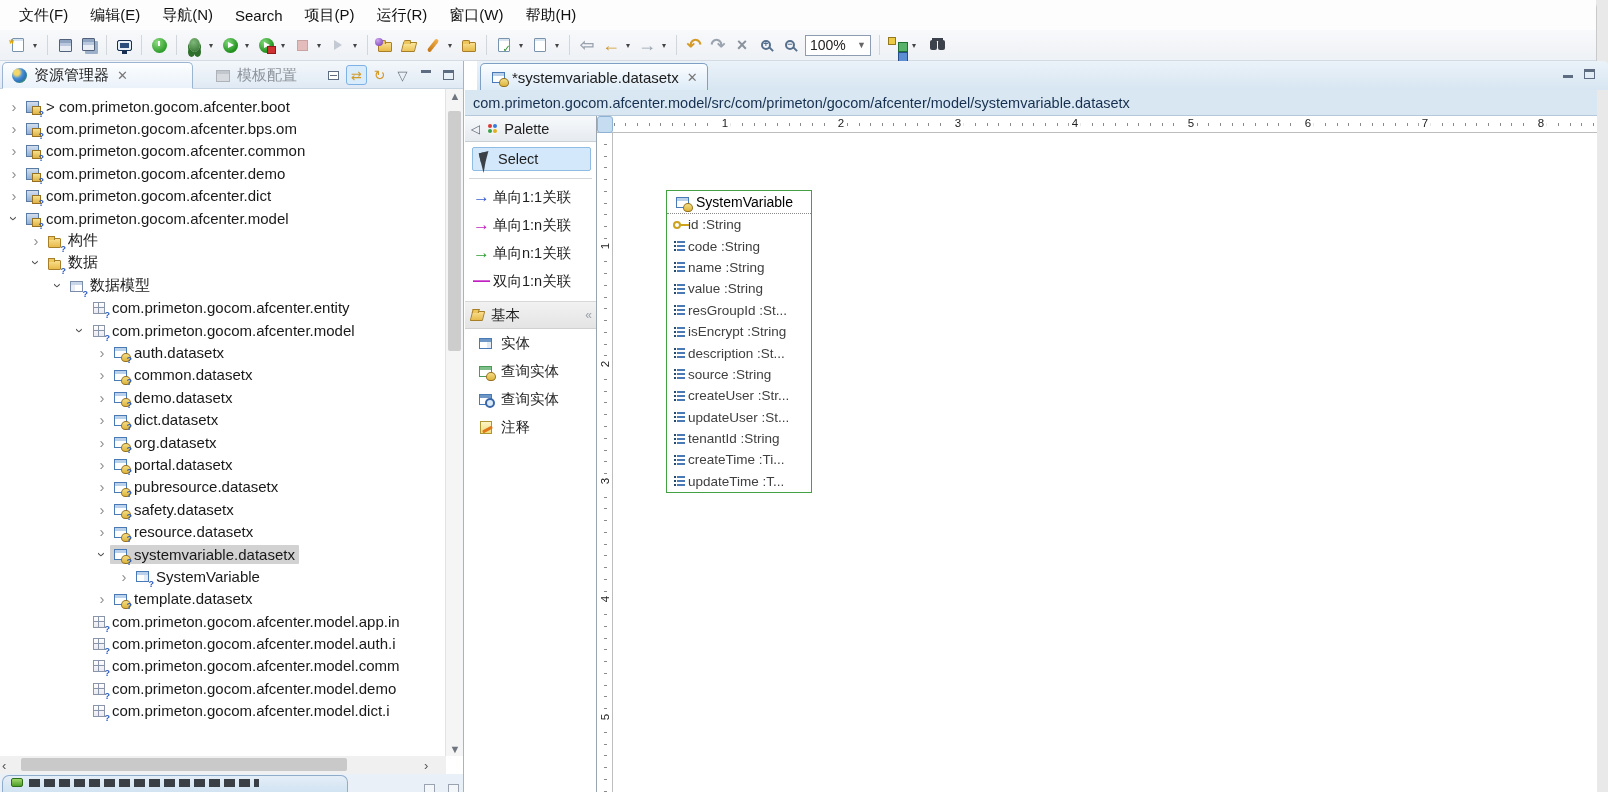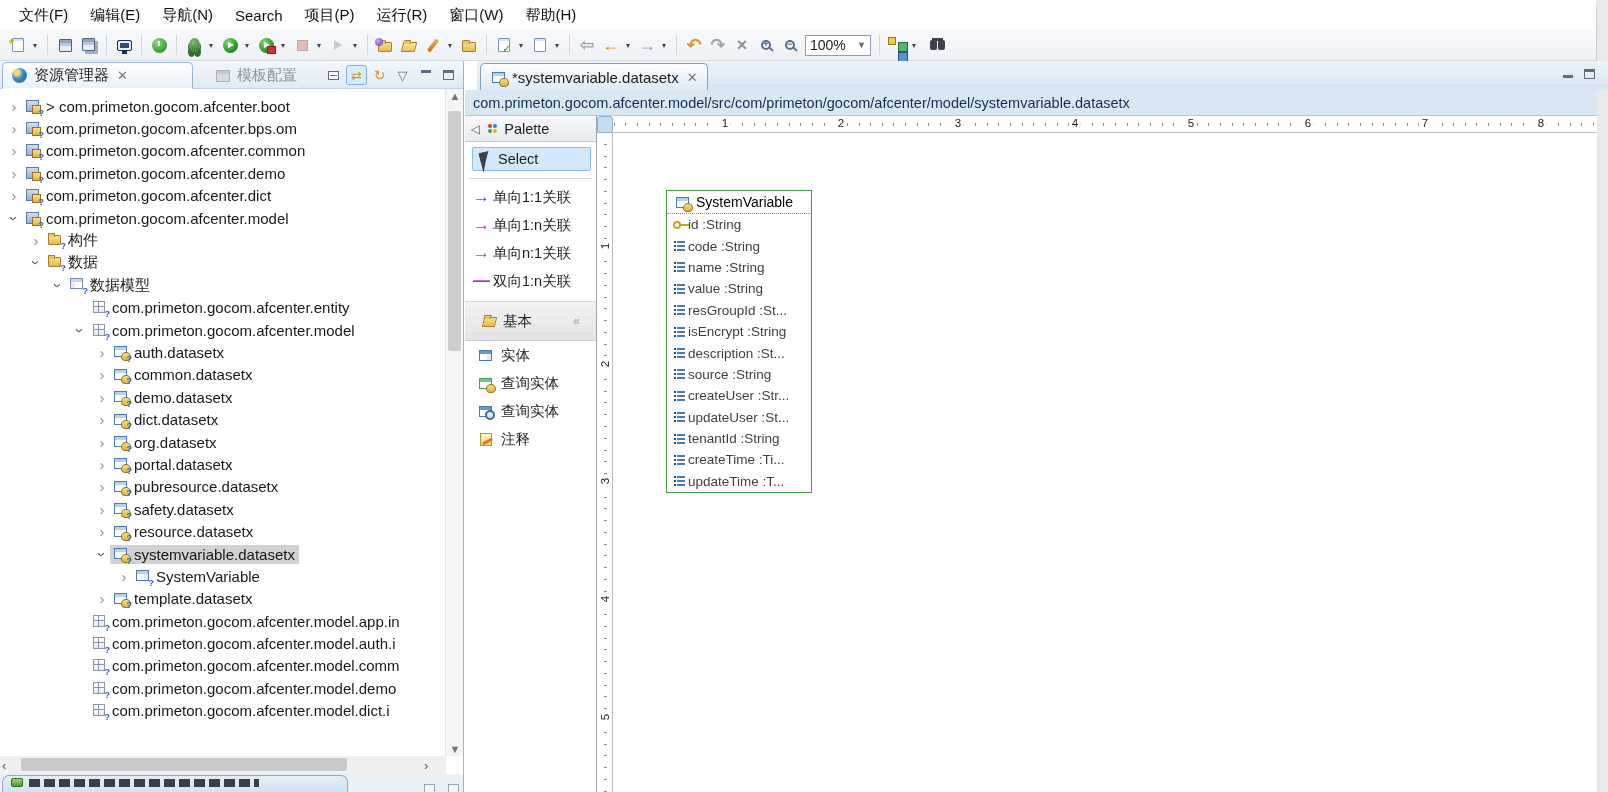--- a/index.html
+++ b/index.html
@@ -104,21 +104,21 @@
   .maxbox { width:11px; height:10px; border:1px solid #5d6c80; box-shadow:inset 0 2px 0 #5d6c80; }
 
   
   .tree { position:absolute; left:0; top:28px; width:446px; height:667px; overflow:hidden; padding-top:6px; }
   .trow { display:flex; align-items:center; height:22.4px; white-space:nowrap; font-size:15px; color:#191919; }
   .lv0{padding-left:6px;} .lv1{padding-left:28px;} .lv2{padding-left:50px;}
   .lv3{padding-left:72px;} .lv4{padding-left:94px;} .lv5{padding-left:116px;}
   .chev { width:16px; display:inline-block; text-align:center; color:#8e8e8e; font-size:15px; flex:none; }
   .ch-col::before { content:"›"; }
   .ch-exp::before { content:"›"; display:inline-block; transform:rotate(90deg); color:#4a4a4a; }
-  .row-inner { display:inline-flex; align-items:flex-start; padding:1px 4px 1px 2px; border-radius:1px; }
+  .row-inner { display:inline-flex; align-items:flex-end; padding:1px 4px 1px 2px; border-radius:1px; }
   .trow.selected .row-inner { background:#d2d2d2; }
   .ticon16 { position:relative; width:17px; height:16px; display:inline-flex; align-items:center;
     justify-content:center; margin-right:5px; flex:none; }
   .qdec::before { content:"?"; position:absolute; right:-3px; bottom:-4px; font-size:9px; font-weight:bold;
     color:#2a5cc0; z-index:3; }
   .ic-project { width:13px; height:12px; background:linear-gradient(#d2deee,#93afd4); border:1px solid #5a7ba3; position:relative; }
   .ic-project::after { content:""; position:absolute; right:-3px; bottom:-3px; width:7px; height:7px;
     background:linear-gradient(#f6e18c,#deb244); border:1px solid #97711f; }
   .ic-folder { position:relative; width:13px; height:10px; margin-top:2px;
     background:linear-gradient(#f8df8d,#e7ba4b); border:1px solid #a87f29; border-radius:1px; }
@@ -180,22 +180,22 @@
     background:#d83a3a; box-shadow:5px 0 0 #3a7ad8, 0 5px 0 #3aa04a, 5px 5px 0 #e0b020; }
   .pal-select { margin:5px 5px 4px 7px; height:24px; display:flex; align-items:center; padding:0 6px;
     background:#d3e8fa; border:1px solid #8fbce2; border-radius:2px; }
   .cursor-i { width:12px; height:14px; margin-right:7px; position:relative; }
   .cursor-i::before { content:""; position:absolute; left:2px; top:0; width:0; height:0;
     border-left:5px solid #3c4148; border-right:5px solid transparent; border-bottom:11px solid transparent;
     border-top:9px solid #3c4148; transform:rotate(-14deg); }
   .pal-div { height:1px; background:#d4d7da; margin:7px 4px 4px 4px; }
   .pal-rel { height:28px; display:flex; align-items:center; padding-left:8px; }
   .rel-glyph { width:20px; font-size:17px; font-weight:bold; flex:none; }
-  .pal-group { height:40px; margin-top:6px; background:linear-gradient(#f2f2f2,#e4e4e4);
-    border-top:1px solid #d8d8d8; border-bottom:1px solid #d0d0d0; display:flex; align-items:center; padding:0 16px; }
+  .pal-group { height:28px; margin-top:6px; background:linear-gradient(#f2f2f2,#e4e4e4);
+    border-top:1px solid #d8d8d8; border-bottom:1px solid #d0d0d0; display:flex; align-items:center; padding:0 4px; }
   .pal-group .gf { margin-right:5px; }
   .pal-group .pin { margin-left:auto; color:#9aa0a8; font-size:12px; }
   .pal-tool { height:28px; display:flex; align-items:center; padding-left:12px; }
   .pal-tool .ticon16 { margin-right:7px; }
   .pic-entity { width:13px; height:11px; background:#fff; border:1px solid #4a7ab5;
     box-shadow:inset 0 3px 0 #6f97c6, inset -4px 0 0 #e3ecf6; }
   .pic-persist { width:13px; height:11px; background:#fff; border:1px solid #4a9a5a; position:relative;
     box-shadow:inset 0 3px 0 #7fc08a; }
   .pic-persist::after { content:""; position:absolute; right:-5px; bottom:-5px; width:8px; height:7px;
     background:linear-gradient(#f4de84,#ddb43d); border:1px solid #97711f; border-radius:50% 50% 42% 42%/55% 55% 45% 45%; }

